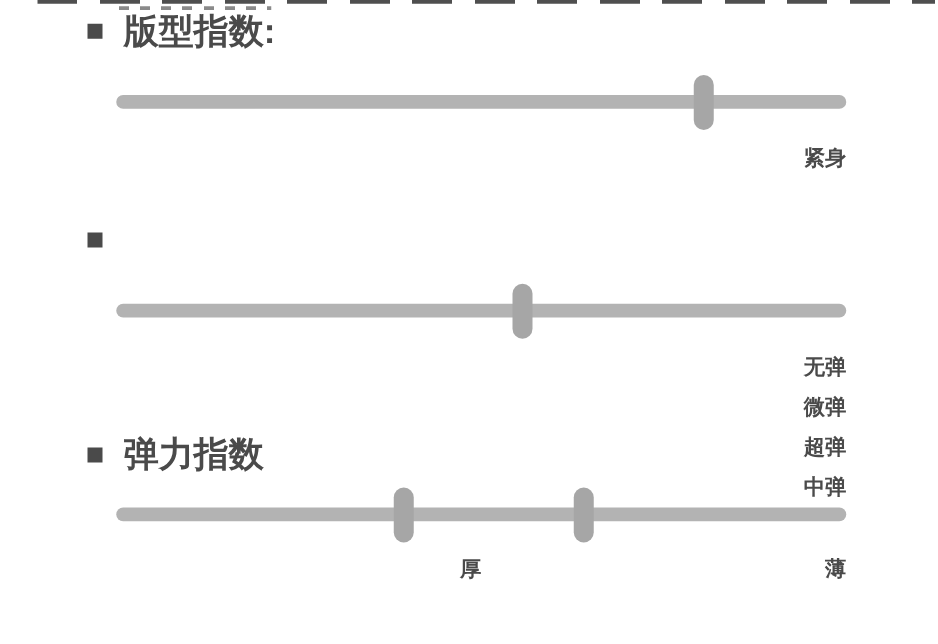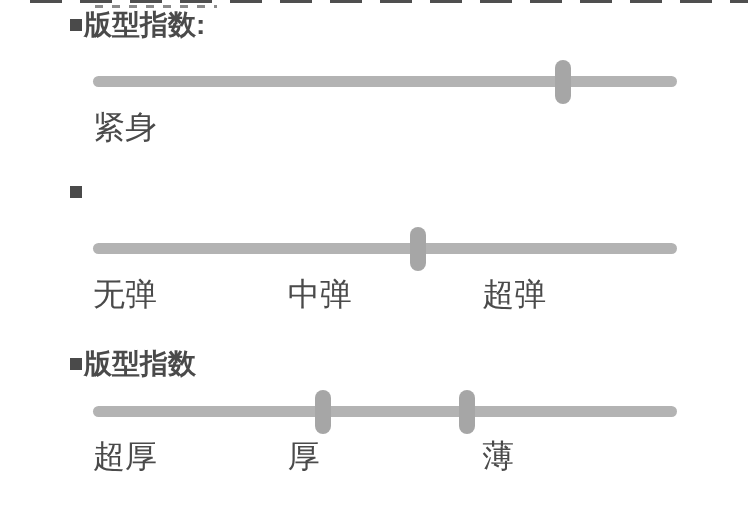--- a/index.html
+++ b/index.html
@@ -22,21 +22,21 @@
     position: absolute; top: 0; left: 30px; width: 718px; height: 3px;
     background: repeating-linear-gradient(90deg, var(--clip) 0 32px, transparent 32px 50px);
   }
   .strip-b {
     position: absolute; top: 5px; left: 95px; width: 122px; height: 3px;
     background: repeating-linear-gradient(90deg, #8a8a8a 0 8px, transparent 8px 17px);
   }
 
   .heading {
     position: absolute; left: 70px; height: 34px;
-    display: flex; align-items: center; gap: 2px;
+    display: flex; align-items: center; gap: 17px;
   }
   .bullet {
     width: 12px; height: 12px; background: var(--text); flex: 0 0 auto;
   }
   .title {
     font-size: 28px; font-weight: bold; color: var(--text);
     line-height: 34px; white-space: nowrap;
   }
 
   .track {
@@ -48,27 +48,27 @@
     width: 16px; height: 44px; border-radius: 8px;
     background: var(--handle);
     transform: translate(-50%, -50%);
   }
 
   .labels {
     position: absolute; left: 93px; width: 584px;
     display: flex;
   }
   .labels .lab {
-    flex: 1 1 0; text-align: left;
-    font-size: 32px; font-weight: normal; color: var(--text);
+    flex: 1 1 0; text-align: right;
+    font-size: 17px; font-weight: bold; color: var(--text);
     line-height: 32px; white-space: nowrap;
   }
 
   .h1 { top: 8px; }   .t1 { top: 76px; }  .l1 { top: 111px; }
-  .h2 { top: 175px; } .t2 { top: 243px; } .l2 { top: 278px; }
+  .h2 { top: 175px; } .t2 { top: 243px; } .l2 { top: 278px; flex-direction: column; }
   .h3 { top: 347px; } .t3 { top: 406px; } .l3 { top: 440px; }
 </style>
 </head>
 <body>
 
 <div>
 
   <div class="strip-a"></div>
   <div class="strip-b"></div>
 
@@ -84,31 +84,31 @@
   </div>
 
   <div class="heading h2">
     <span class="bullet"></span>
   </div>
   <div class="track t2">
     <div class="handle" style="left: 55.6%;"></div>
   </div>
   <div class="labels l2">
     <span class="lab">无弹</span>
+    <span class="lab">微弹</span>
+    <span class="lab">超弹</span>
     <span class="lab">中弹</span>
-    <span class="lab">超弹</span>
   </div>
 
   <div class="heading h3">
     <span class="bullet"></span>
-    <span class="title">版型指数</span>
+    <span class="title">弹力指数</span>
   </div>
   <div class="track t3">
     <div class="handle" style="left: 39.4%;"></div>
     <div class="handle" style="left: 64%;"></div>
   </div>
   <div class="labels l3">
-    <span class="lab">超厚</span>
     <span class="lab">厚</span>
     <span class="lab">薄</span>
   </div>
 
 </div>
 
 </body></html>

